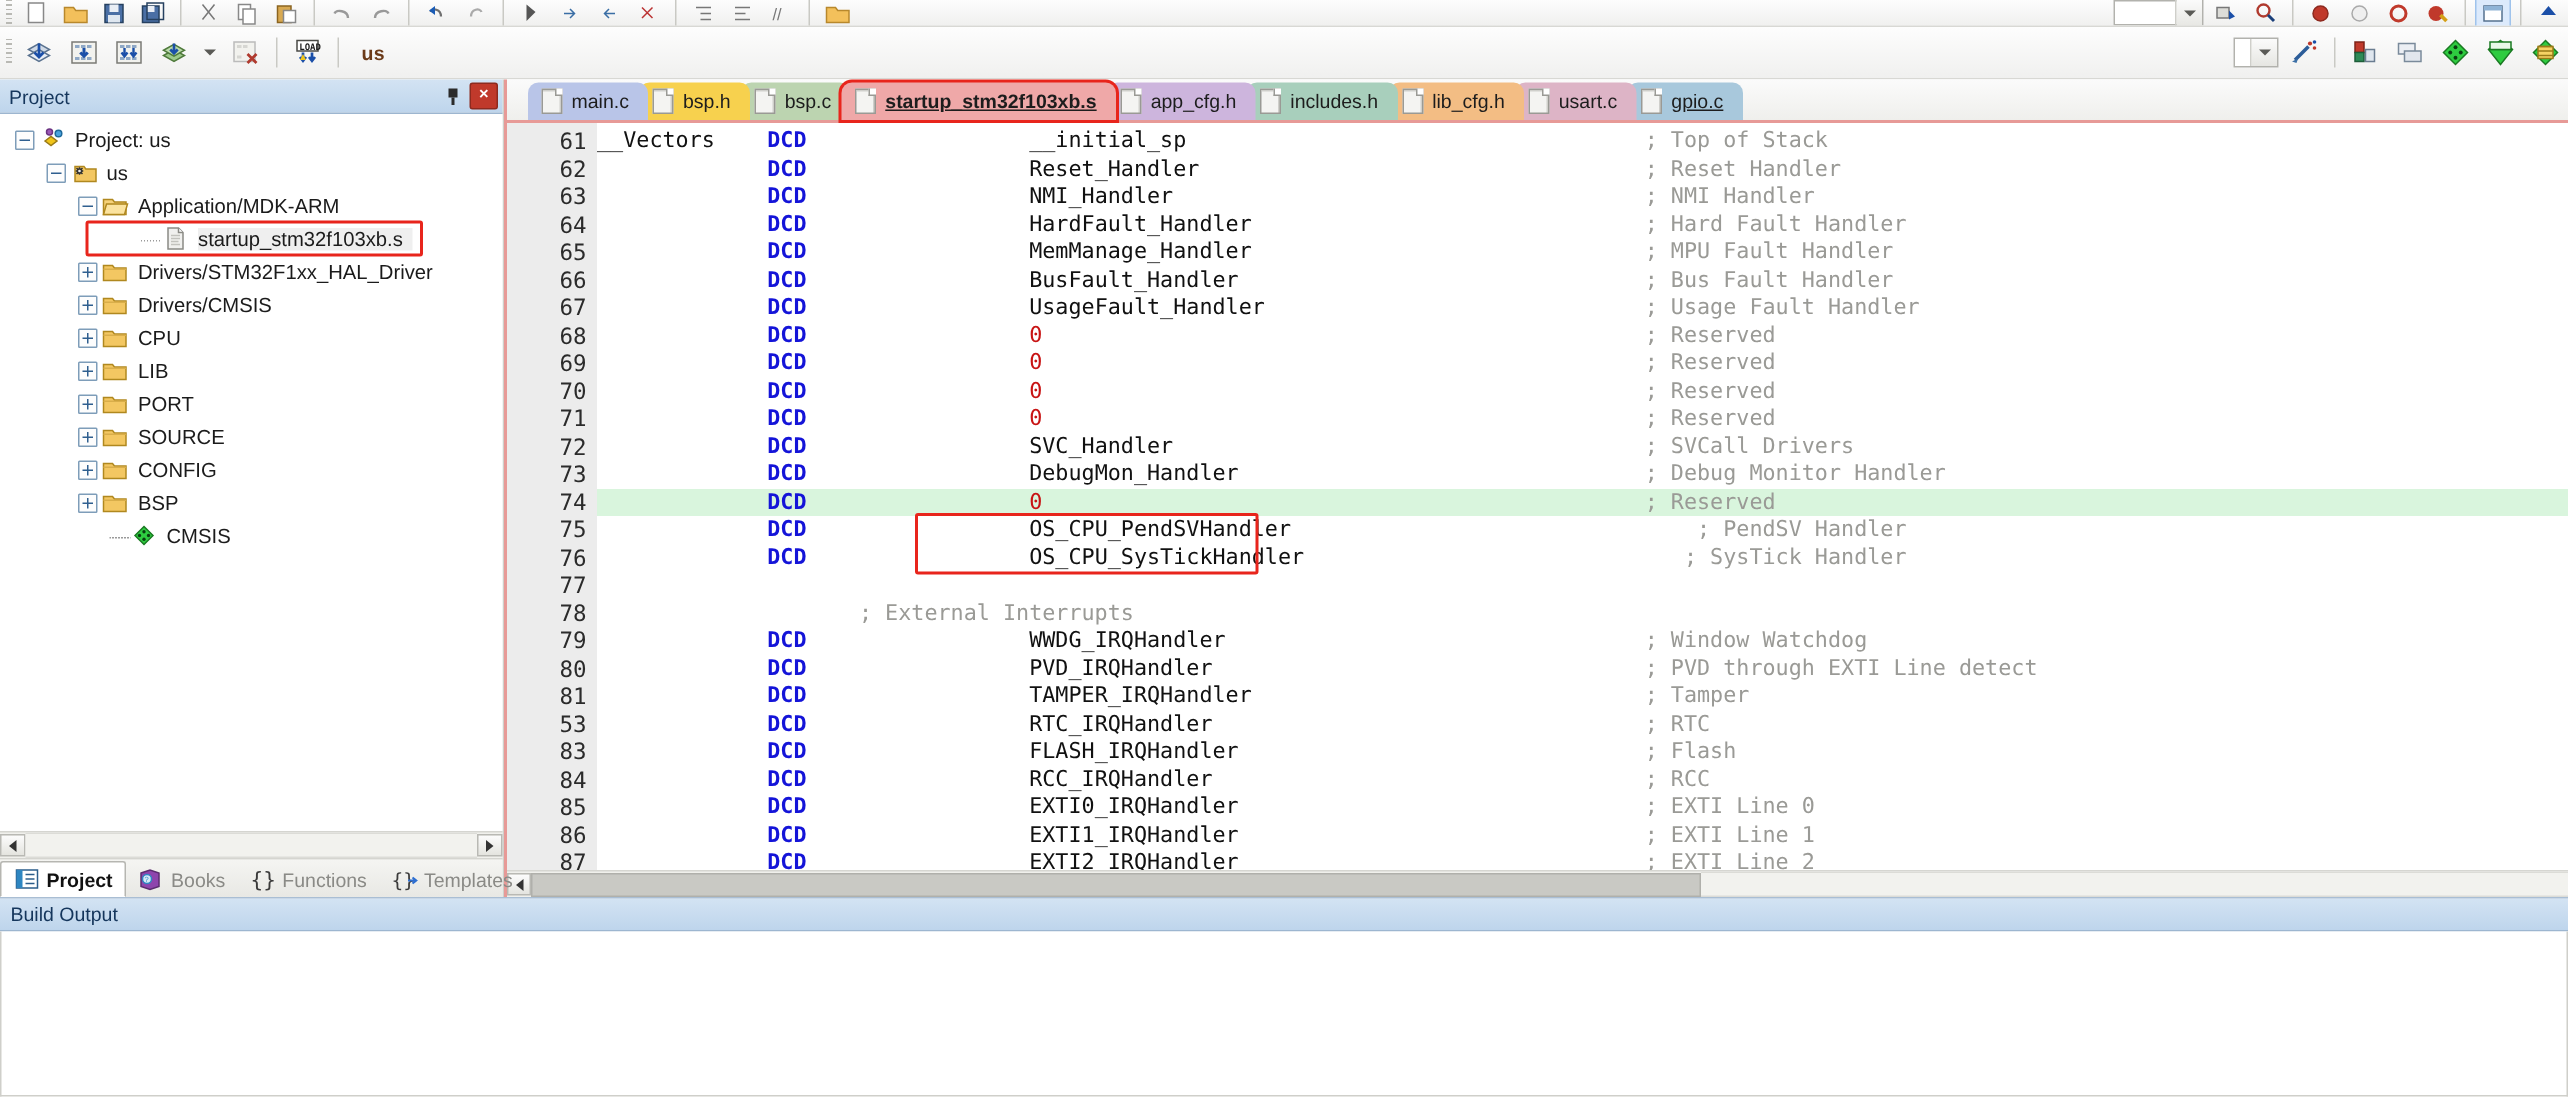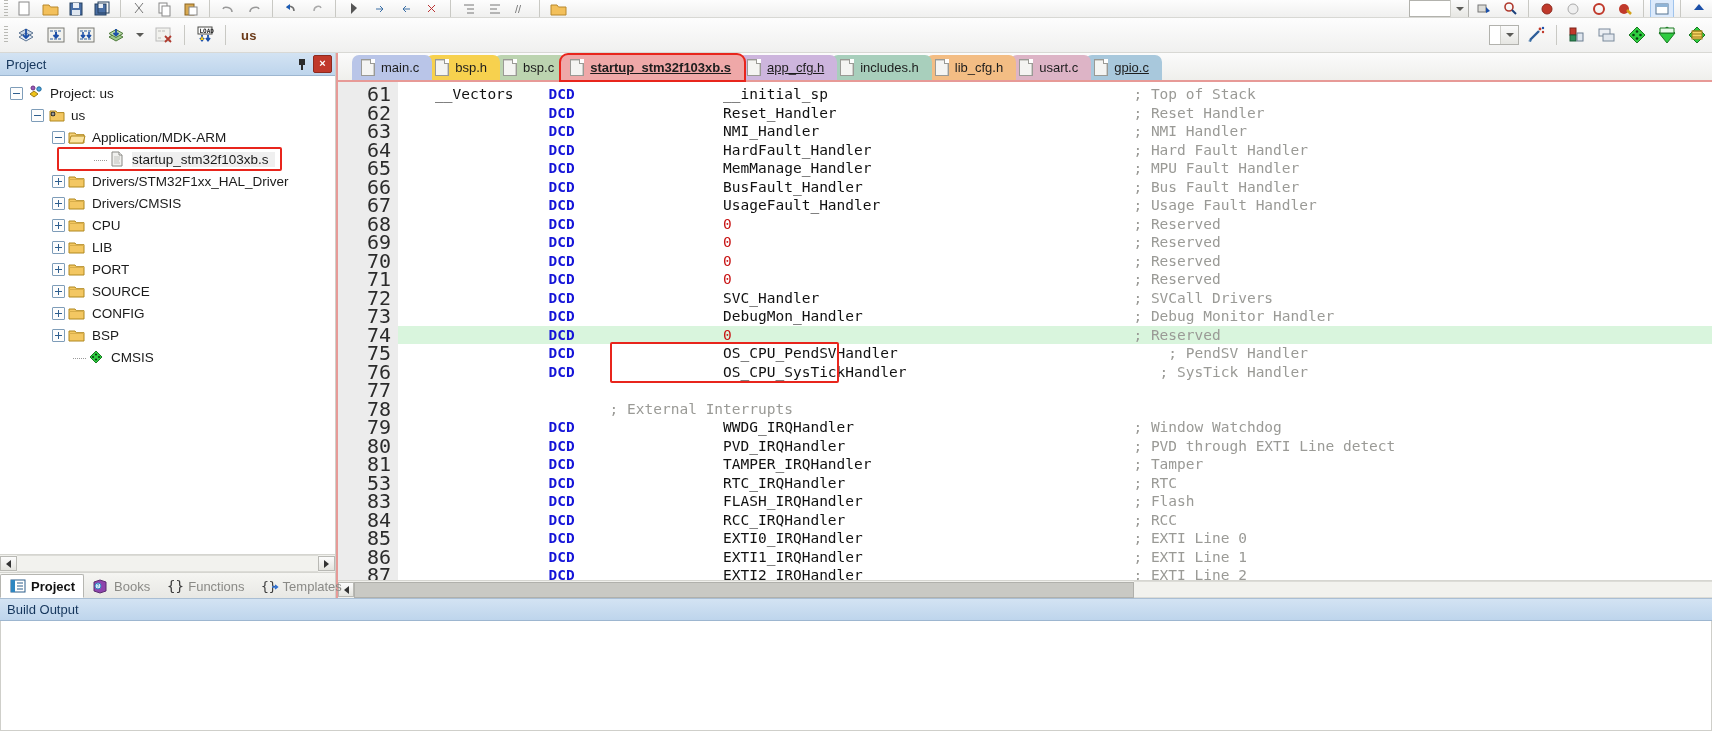--- a/index.html
+++ b/index.html
@@ -149,30 +149,30 @@
   }
   .filepage:after{
     content:"";position:absolute;right:-1px;top:-1px;width:4px;height:4px;
     background:#fff;border-left:1px solid #9a9a95;border-bottom:1px solid #9a9a95;
   }
 
   .codewrap{flex:1;display:flex;overflow:hidden;background:#fff;position:relative;}
   .gutter{
     width:60px;flex:none;background:#ececec;
     font-family:"DejaVu Sans Mono","Liberation Mono",monospace;
-    font-size:20px;color:#2b2b2b;text-align:right;
+    font-size:15px;color:#2b2b2b;text-align:right;
     padding-top:3px;box-sizing:border-box;
   }
   .gutter .ln{height:18.5px;line-height:18.5px;padding-right:7px;}
   .codearea{
     flex:1;min-width:0;position:relative;padding-top:3px;
     font-family:"DejaVu Sans Mono","Liberation Mono",monospace;
     font-size:14.5px;overflow:hidden;
   }
-  .cline{height:18.5px;line-height:18.5px;white-space:pre;position:relative;padding-left:37px;}
+  .cline{height:18.5px;line-height:18.5px;white-space:pre;position:relative;}
   .cline.hl{background:#d9f5dd;}
   .c-lbl{color:#111;}
   .c-op{color:#1414d8;font-weight:bold;}
   .c-sym{color:#111;}
   .c-num{color:#c81414;}
   .c-com{color:#9a9a96;}
 
   .ed-hscroll{
     height:18px;flex:none;background:#f0f0ec;border-top:1px solid #d6d6d1;
     display:flex;align-items:center;box-sizing:border-box;
@@ -732,21 +732,21 @@
             <span class="tabtxt">bsp.h</span>
           </div>
           <div class="etab" style="background: rgb(188, 212, 176); z-index: 18; margin-top: 48px;">
             <span class="filepage"></span>
             <span class="tabtxt">bsp.c</span>
           </div>
           <div class="etab active" style="background: rgb(239, 168, 168); z-index: 50; box-shadow: rgb(232, 37, 28) 0px 0px 0px 2px;">
             <span class="filepage"></span>
             <span class="tabtxt">startup_stm32f103xb.s</span>
           </div>
-          <div class="etab" style="background: rgb(205, 181, 221); z-index: 16; text-decoration: underline;">
+          <div class="etab" style="background: rgb(205, 181, 221); z-index: 16;">
             <span class="filepage"></span>
             <span class="tabtxt">app_cfg.h</span>
           </div>
           <div class="etab" style="background: rgb(168, 207, 188); z-index: 15;">
             <span class="filepage"></span>
             <span class="tabtxt">includes.h</span>
           </div>
           <div class="etab" style="background: rgb(243, 189, 132); z-index: 14;">
             <span class="filepage"></span>
             <span class="tabtxt">lib_cfg.h</span>

